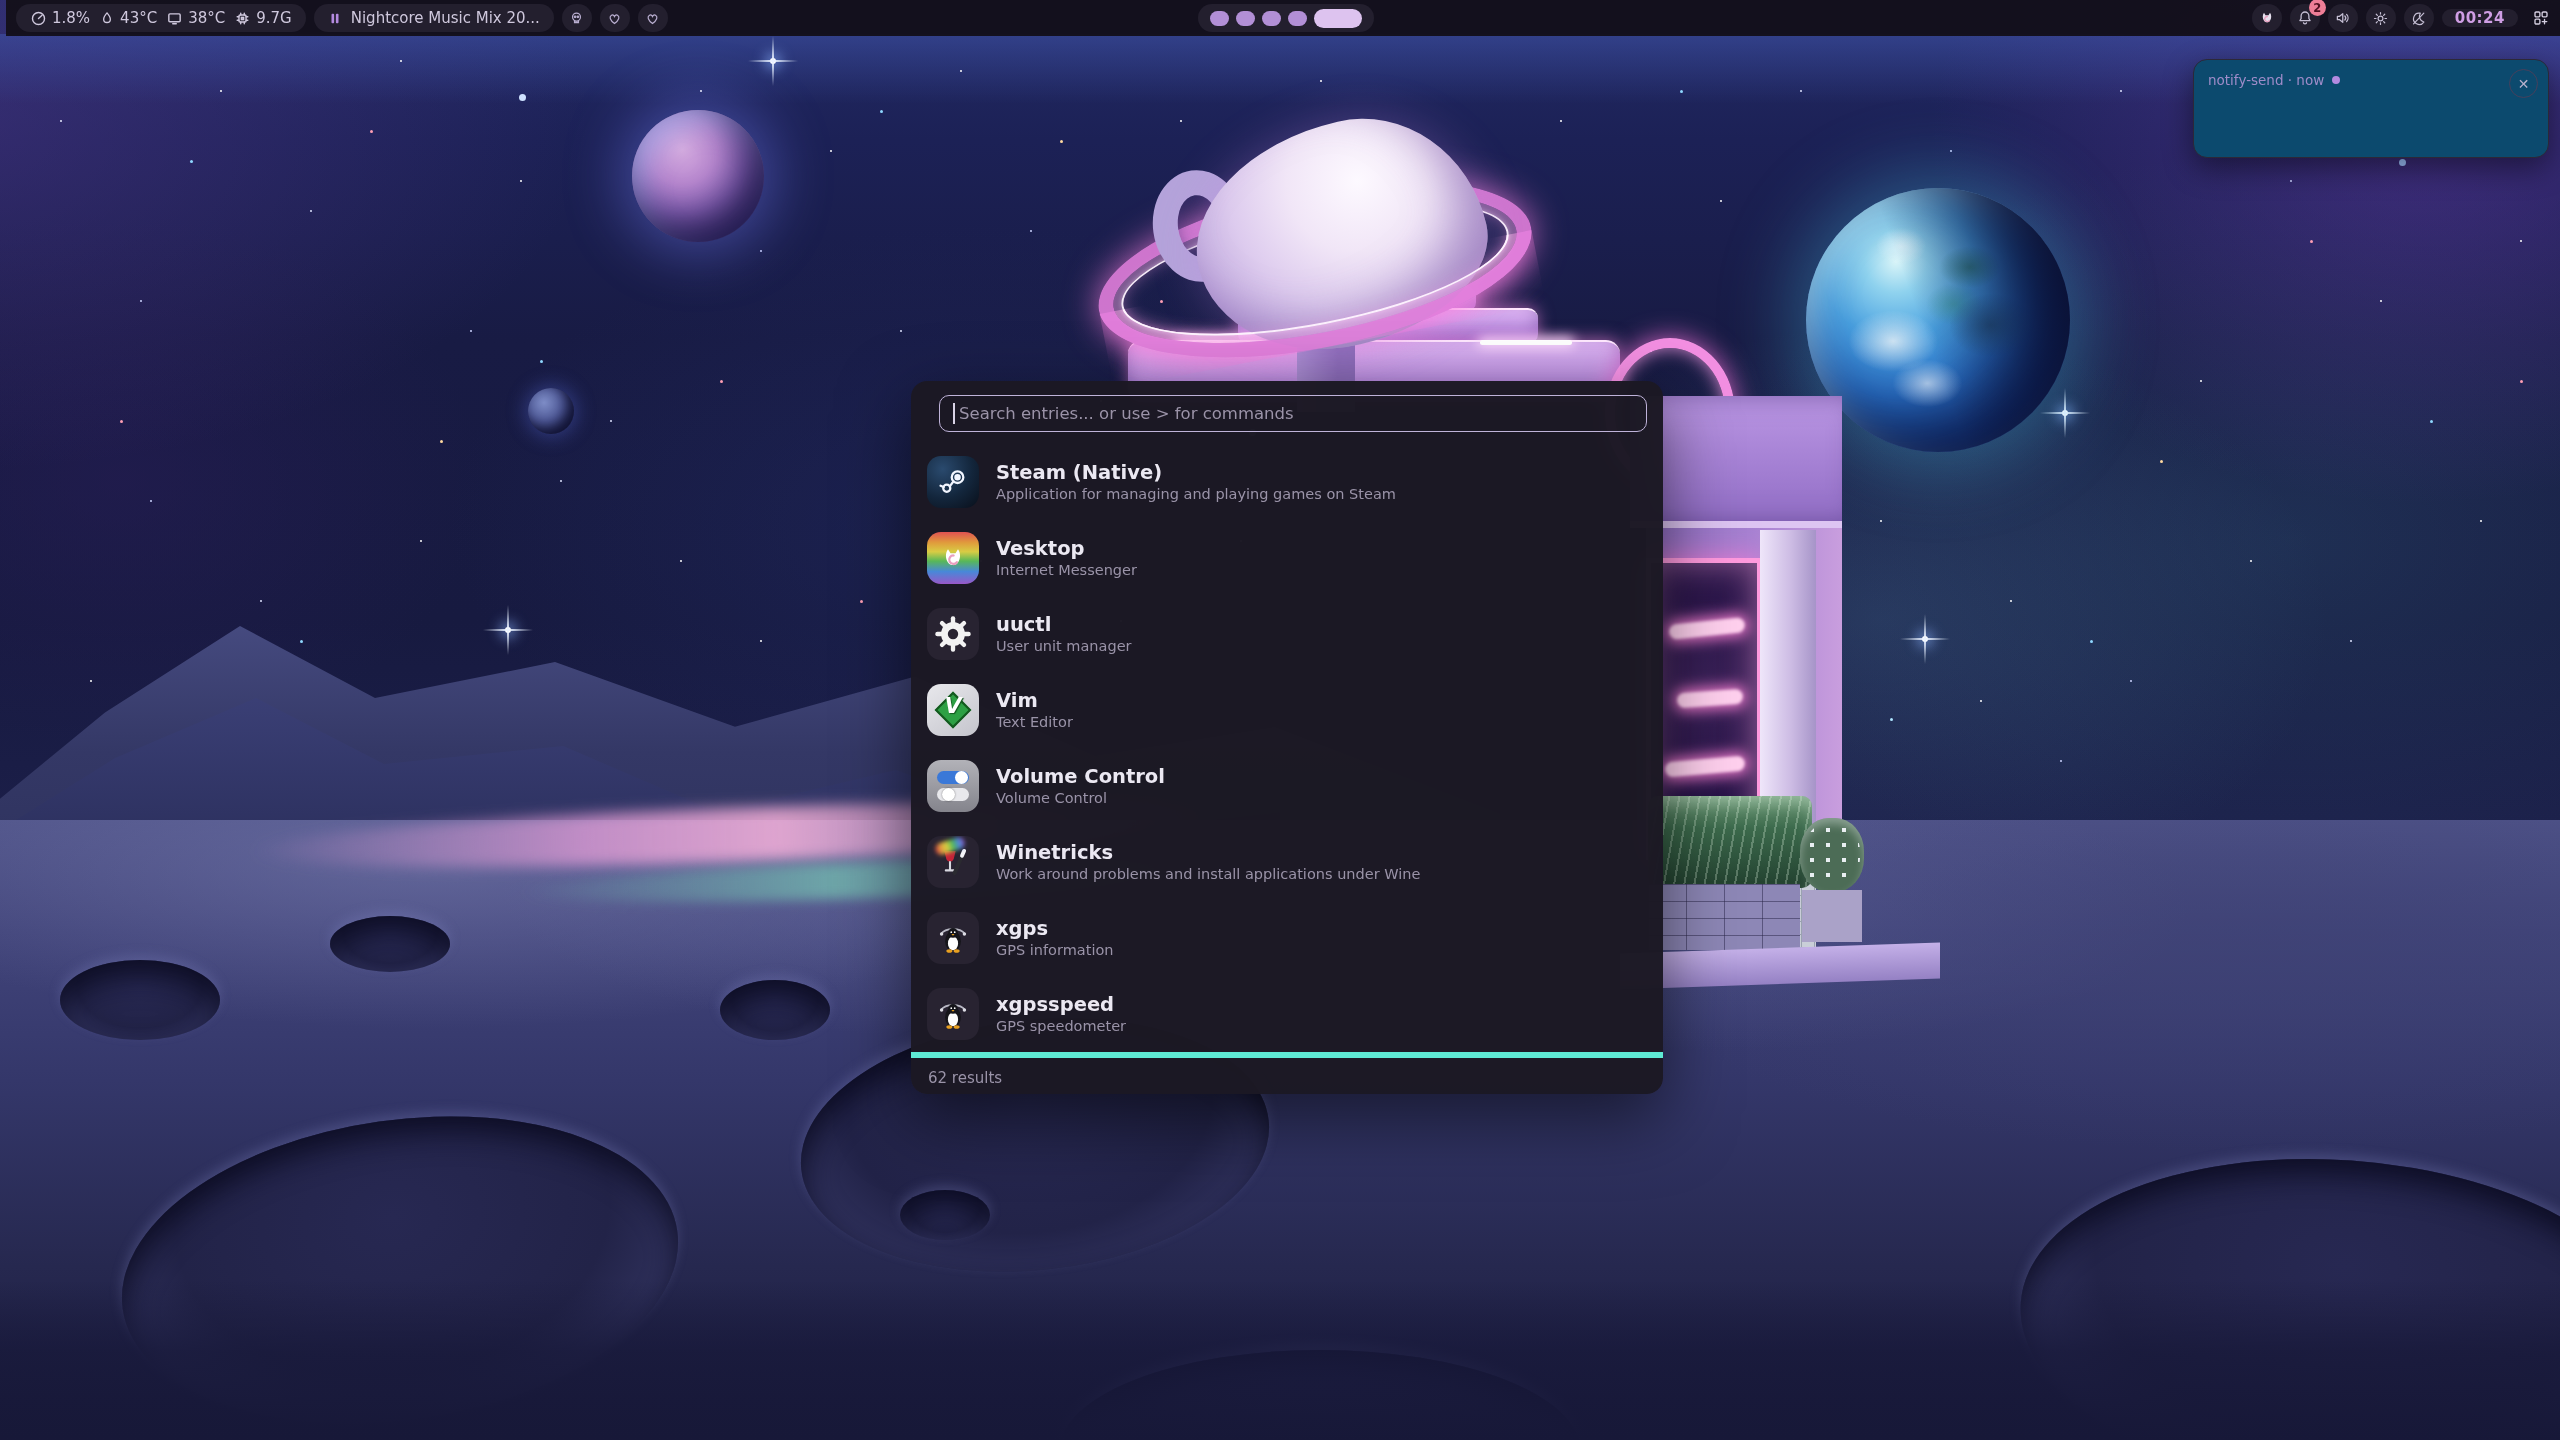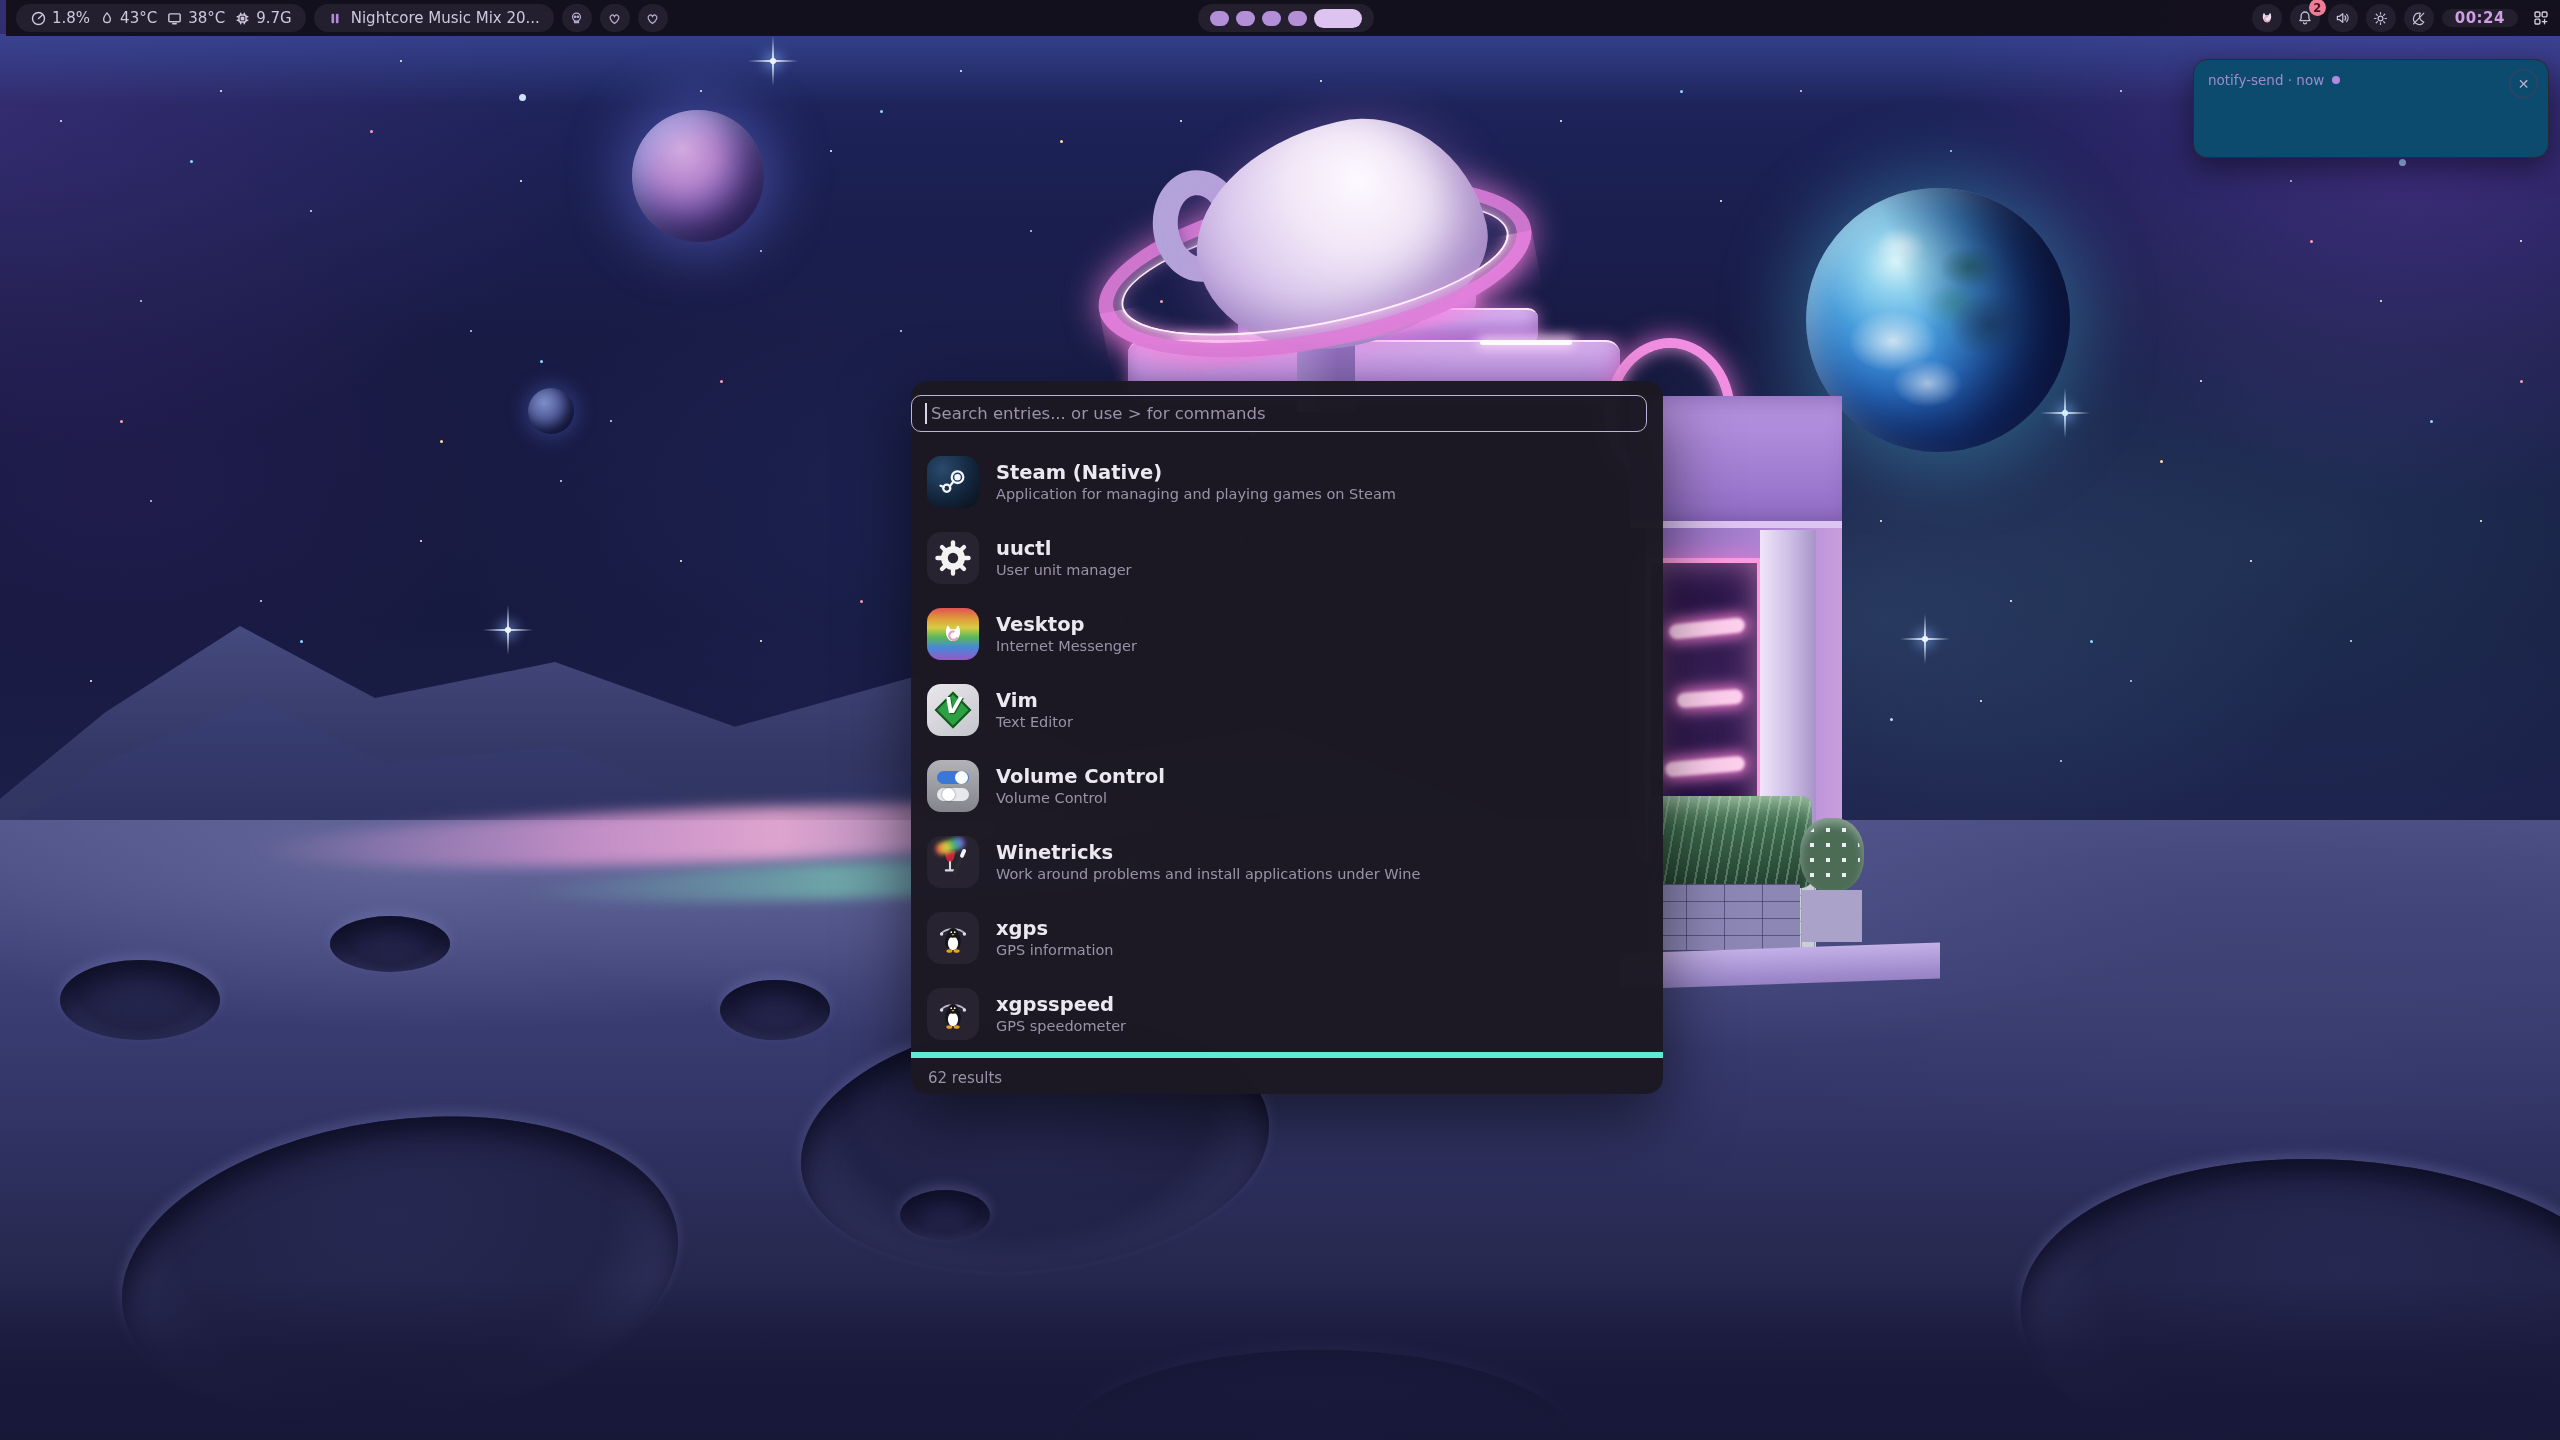--- a/index.html
+++ b/index.html
@@ -185,21 +185,21 @@
     border-radius:14px;z-index:25;box-shadow:0 10px 30px rgba(0,0,0,.45);padding:12px 14px;}
   .notif-head{display:flex;align-items:center;gap:8px;color:#9f8cc9;font-size:13.5px;}
   .notif-dot{width:8px;height:8px;border-radius:50%;background:#b48ae0;}
   .notif-close{position:absolute;right:10px;top:9px;width:29px;height:29px;border-radius:50%;
     border:1.5px solid #46405c;display:grid;place-items:center;color:#b9b0cc;font-size:14px;}
   .notif-body{margin-top:7px;color:#e9e5f2;font-size:16.5px;line-height:1.55;}
 
   
   .launcher{position:absolute;left:911px;top:381px;width:752px;height:713px;background:rgba(27,24,36,.985);
     border-radius:16px;z-index:20;box-shadow:0 24px 70px rgba(0,0,0,.55);display:flex;flex-direction:column;}
-  .searchwrap{position:relative;margin:14px 16px 0 0;}
+  .searchwrap{position:relative;margin:14px 16px 0 28px;}
   .search{width:100%;height:37px;background:transparent;border:1.5px solid #bfb3d9;border-radius:10px;
     color:#cfc8dd;font-size:16.5px;padding:0 14px 0 19px;outline:none;font-family:inherit;}
   .search::placeholder{color:#9b93a8;}
   .caret{position:absolute;left:14px;top:8px;width:1.5px;height:21px;background:#d9d3e6;}
   .items{flex:1;padding:12px 16px 0 16px;display:flex;flex-direction:column;}
   .row{display:flex;align-items:center;gap:17px;height:76px;flex:0 0 76px;}
   .tile{width:52px;height:52px;border-radius:14px;background:#282331;display:grid;place-items:center;position:relative;overflow:hidden;flex:0 0 52px;}
   .tile-steam{background:radial-gradient(circle at 30% 25%,#2a4a6e 0%,#13263c 55%,#090f1a 100%);}
   .tile-vesktop{background:linear-gradient(180deg,#e05252 0%,#e09a3c 20%,#d8cc44 38%,#58b858 56%,#4888d8 76%,#9858c8 100%);}
   .tile-vim{background:linear-gradient(145deg,#e8e8ec 0%,#c4c4cc 100%);}
@@ -429,20 +429,33 @@
               <path d="M3.2 14.6 L5.4 15.5"></path>
             </svg>
         </div>
         <div class="rowtext">
           <span class="rowtitle">Steam (Native)</span>
           <span class="rowsub">Application for managing and playing games on Steam</span>
         </div>
       </div>
 
       <div class="row">
+        <div class="tile tile-vesktop">
+          <svg width="30" height="30" viewBox="0 0 24 24">
+              <path d="M8 5 L10 8.2 H14 L16 5 C18.2 8 18.2 12.5 16 15.5 C14 18.3 10 18.3 8 15.5 C5.8 12.5 5.8 8 8 5 Z" fill="#fff"></path>
+              <path d="M12.5 10 a3.4 3.4 0 1 0 2.6 5.4" stroke="#e8a0c0" stroke-width="1.8" fill="none" stroke-linecap="round"></path>
+            </svg>
+        </div>
+        <div class="rowtext">
+          <span class="rowtitle">Vesktop</span>
+          <span class="rowsub">Internet Messenger</span>
+        </div>
+      </div>
+
+      <div class="row">
         <div class="tile">
           <svg width="40" height="40" viewBox="0 0 24 24">
               <g fill="#f2f2f2">
                 <rect x="10.7" y="1.4" width="2.6" height="4.6" rx="1.2"></rect>
                 <rect x="10.7" y="18" width="2.6" height="4.6" rx="1.2"></rect>
                 <rect x="10.7" y="1.4" width="2.6" height="4.6" rx="1.2" transform="rotate(45 12 12)"></rect>
                 <rect x="10.7" y="18" width="2.6" height="4.6" rx="1.2" transform="rotate(45 12 12)"></rect>
                 <rect x="10.7" y="1.4" width="2.6" height="4.6" rx="1.2" transform="rotate(90 12 12)"></rect>
                 <rect x="10.7" y="18" width="2.6" height="4.6" rx="1.2" transform="rotate(90 12 12)"></rect>
                 <rect x="10.7" y="1.4" width="2.6" height="4.6" rx="1.2" transform="rotate(135 12 12)"></rect>
@@ -452,33 +465,20 @@
               <circle cx="12" cy="12" r="3.1" fill="#282331"></circle>
             </svg>
         </div>
         <div class="rowtext">
           <span class="rowtitle">uuctl</span>
           <span class="rowsub">User unit manager</span>
         </div>
       </div>
 
       <div class="row">
-        <div class="tile tile-vesktop">
-          <svg width="30" height="30" viewBox="0 0 24 24">
-              <path d="M8 5 L10 8.2 H14 L16 5 C18.2 8 18.2 12.5 16 15.5 C14 18.3 10 18.3 8 15.5 C5.8 12.5 5.8 8 8 5 Z" fill="#fff"></path>
-              <path d="M12.5 10 a3.4 3.4 0 1 0 2.6 5.4" stroke="#e8a0c0" stroke-width="1.8" fill="none" stroke-linecap="round"></path>
-            </svg>
-        </div>
-        <div class="rowtext">
-          <span class="rowtitle">Vesktop</span>
-          <span class="rowsub">Internet Messenger</span>
-        </div>
-      </div>
-
-      <div class="row">
         <div class="tile tile-vim">
           <div class="vimdiamond"></div>
             <div class="vimv">V</div>
         </div>
         <div class="rowtext">
           <span class="rowtitle">Vim</span>
           <span class="rowsub">Text Editor</span>
         </div>
       </div>
 

